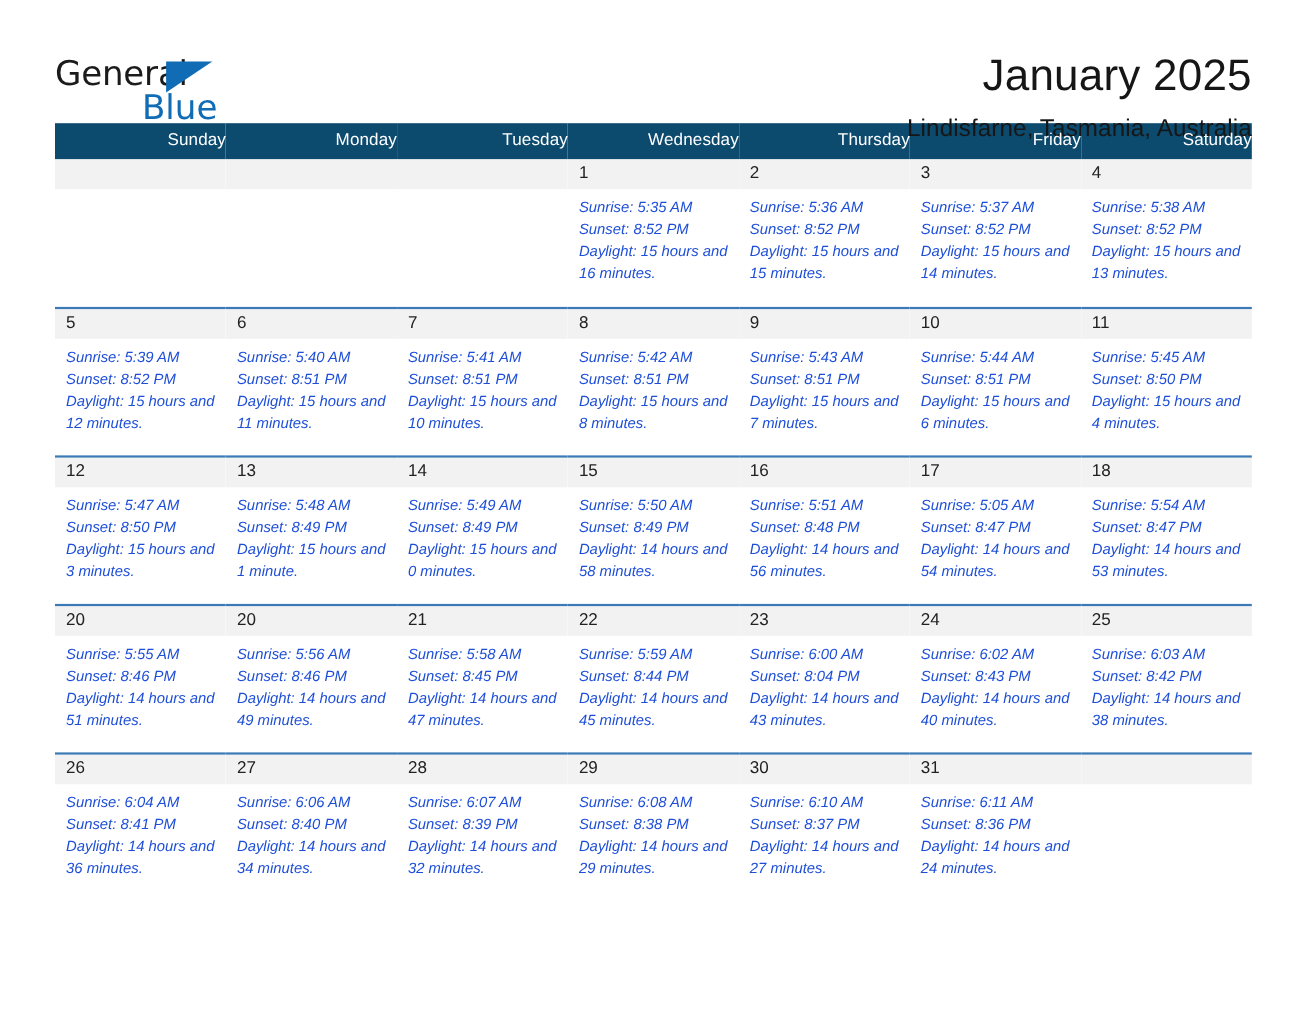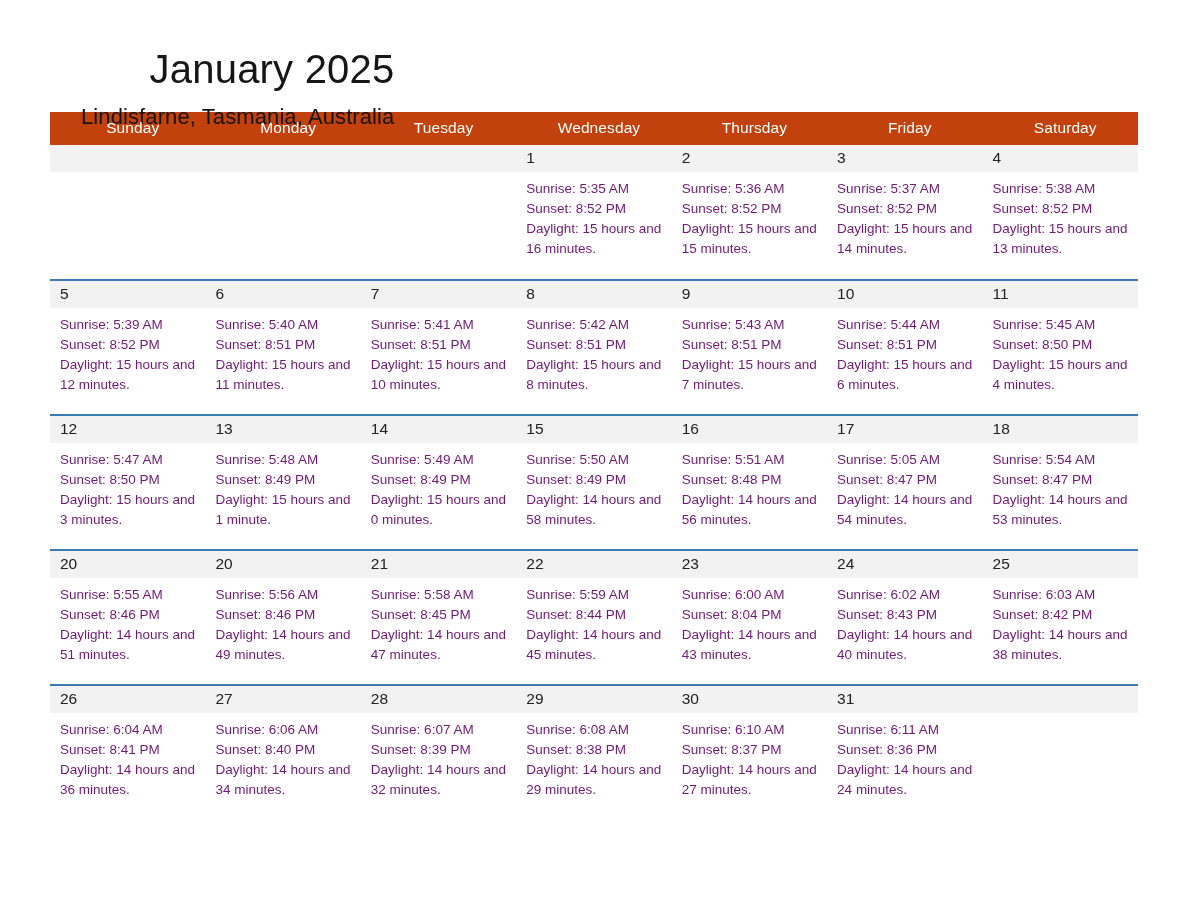--- a/index.html
+++ b/index.html
@@ -83,25 +83,25 @@
     margin-left: 31px;
   }
 
   
   .calendar {
     width: 1088px;
     border-collapse: collapse;
     table-layout: fixed;
   }
   .calendar th {
-    background: #c2410c;
+    background: #0c4a6e;
     color: #ffffff;
     font-weight: normal;
     font-size: 15.5px;
-    text-align: center;
+    text-align: right;
     padding: 7px 0 8px 10px;
     height: 30px;
     letter-spacing: 0.1px;
   }
   .calendar td {
     vertical-align: top;
     padding: 0;
     width: 155.4px;
     height: 135px;
     border-top: 2px solid #3b7ab5;
@@ -119,30 +119,36 @@
     line-height: 18px;
   }
   .daynum.blank {
     color: transparent;
   }
   td.empty .daynum { background: #f2f2f2; }
   .info {
     padding: 7px 8px 0 10px;
     font-size: 13.5px;
     line-height: 20px;
-    color: #701a75;
+    color: #1d4ed8;
     white-space: pre-line;
+    font-style: italic;
   }
 </style>
 </head>
 <body>
 
 <div class="page">
 
   <div class="top">
+    <div class="logo">
+      <span class="logo-general">General</span>
+      <span class="logo-tri"></span>
+      <span class="logo-blue">Blue</span>
+    </div>
     <div class="titles">
       <h1 class="month-title">January 2025</h1>
       <div class="location">Lindisfarne, Tasmania, Australia</div>
     </div>
   </div>
 
   <table class="calendar">
     <thead>
       <tr>
         <th>Sunday</th>

